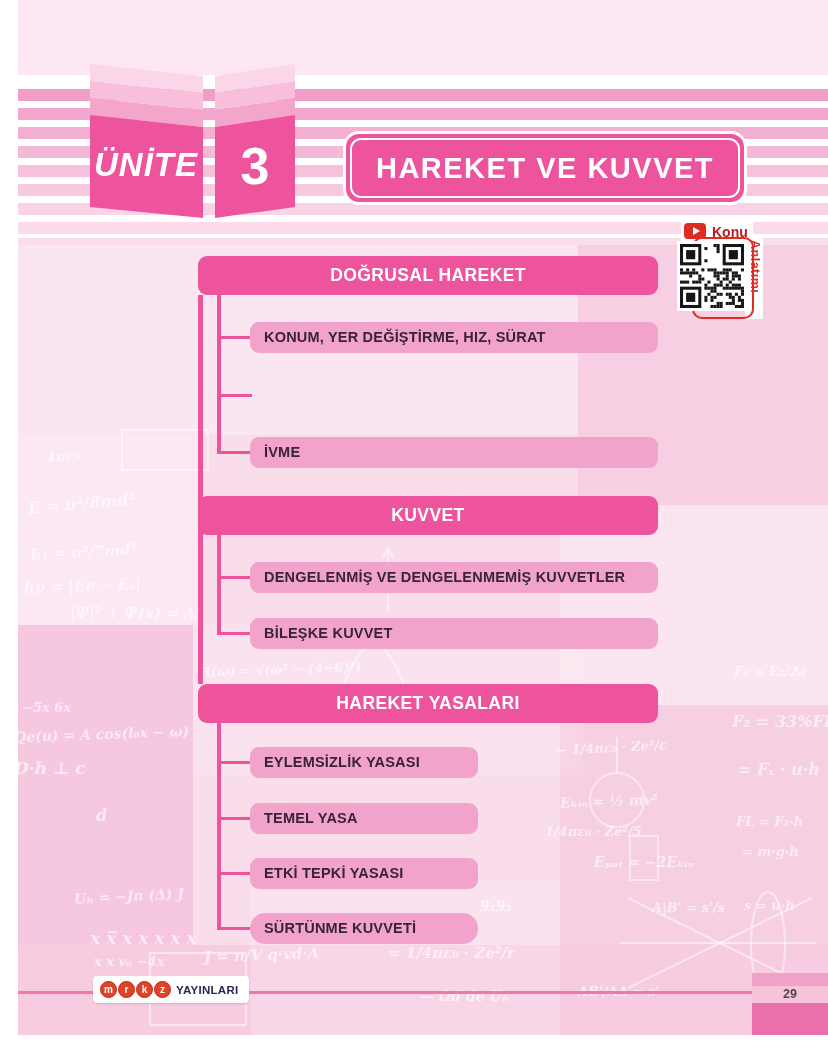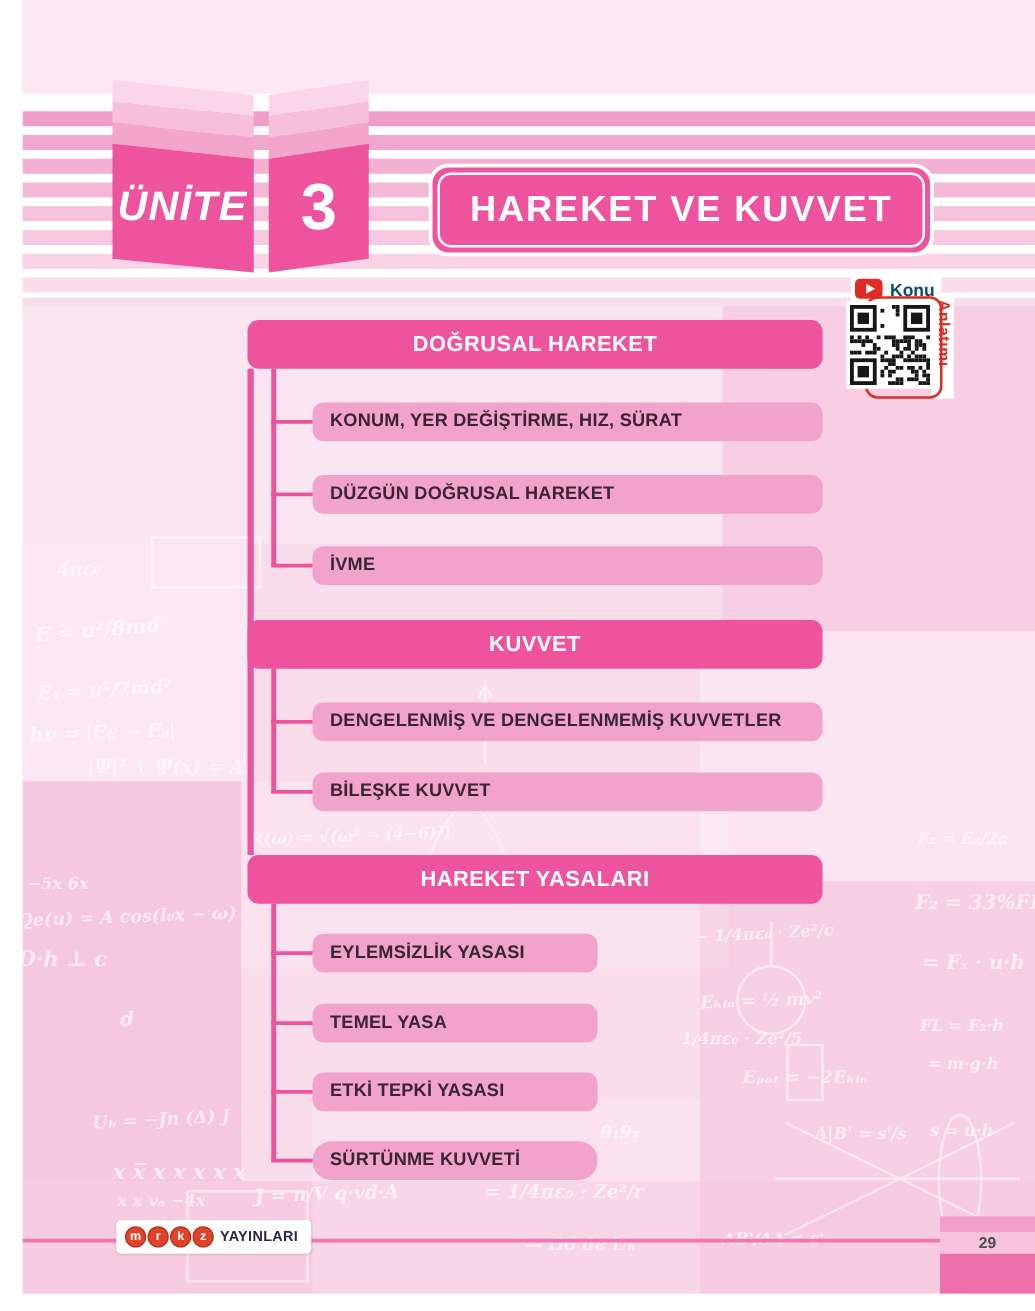--- a/index.html
+++ b/index.html
@@ -42,21 +42,21 @@
   #title-box .title-text{
     color:#fff;font-size:29px;font-weight:bold;letter-spacing:1.5px;position:relative;
   }
   
   .qr-white{position:absolute;background:#fff;}
   #yt-icon{
     position:absolute;left:684px;top:223px;width:22px;height:16px;background:#de2c22;border-radius:4px;
     display:flex;align-items:center;justify-content:center;
   }
   #yt-icon .tri{width:0;height:0;border-left:7px solid #fff;border-top:4px solid transparent;border-bottom:4px solid transparent;margin-left:2px;}
-  #qr-label-top{position:absolute;left:712px;top:224px;color:#0c4a6e;font-size:14px;font-weight:bold;}
+  #qr-label-top{position:absolute;left:712px;top:224px;color:#b91c1c;font-size:14px;font-weight:bold;}
   #qr-frame{position:absolute;left:692px;top:237px;width:58px;height:78px;border:2px solid #de2c22;border-radius:10px;}
   #qr-code{position:absolute;left:677px;top:241px;width:70px;height:70px;background:#fff;padding:3px;box-sizing:border-box;}
   #qr-label-side{
     position:absolute;left:748px;top:240px;color:#de2c22;font-size:12.5px;font-weight:bold;
     writing-mode:vertical-rl;letter-spacing:.5px;
   }
   
   .sec-header{
     position:absolute;left:198px;width:460px;height:39px;background:#ee539e;border-radius:9px;
     color:#fff;font-size:17.5px;font-weight:bold;letter-spacing:.4px;
@@ -179,21 +179,20 @@
   <i class="stub" style="top:451px;"></i>
   <i class="stub" style="top:576px;"></i>
   <i class="stub" style="top:632px;"></i>
   <i class="stub" style="top:761px;"></i>
   <i class="stub" style="top:817px;"></i>
   <i class="stub" style="top:872px;"></i>
   <i class="stub" style="top:927px;"></i>
 
   <div class="sec-header" style="top:256px;">DOĞRUSAL HAREKET</div>
   <div class="topic" style="top:322px;">KONUM, YER DEĞİŞTİRME, HIZ, SÜRAT</div>
-  <div class="topic" style="top:380px;">DÜZGÜN DOĞRUSAL HAREKET</div>
   <div class="topic" style="top:437px;">İVME</div>
 
   <div class="sec-header" style="top:496px;">KUVVET</div>
   <div class="topic" style="top:562px;">DENGELENMİŞ VE DENGELENMEMİŞ KUVVETLER</div>
   <div class="topic" style="top:618px;">BİLEŞKE KUVVET</div>
 
   <div class="sec-header" style="top:684px;">HAREKET YASALARI</div>
   <div class="topic narrow" style="top:803px;">TEMEL YASA</div>
   <div class="topic narrow" style="top:747px;">EYLEMSİZLİK YASASI</div>
   <div class="topic narrow" style="top:858px;">ETKİ TEPKİ YASASI</div>

